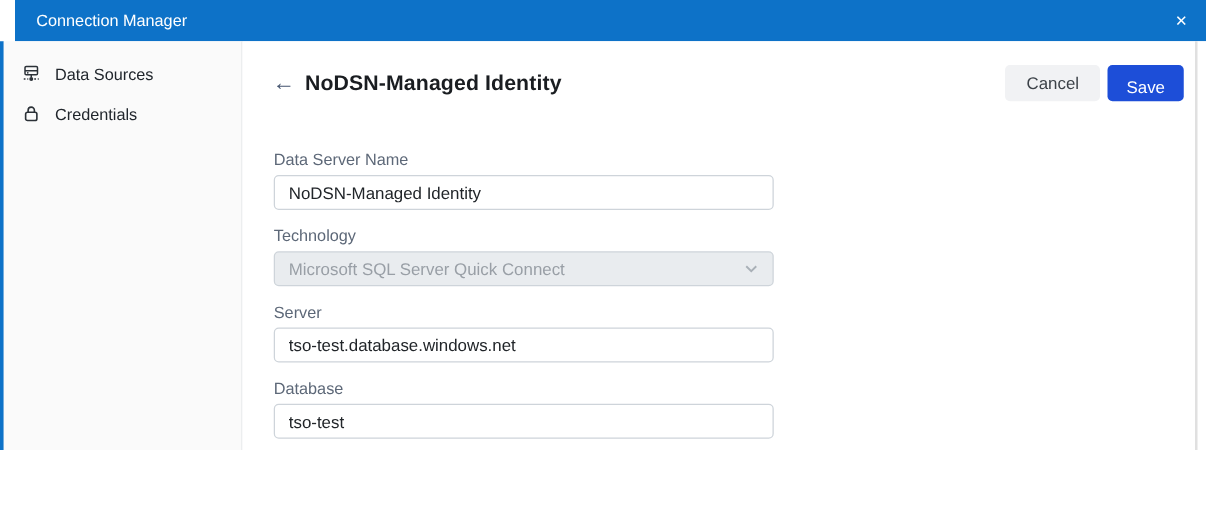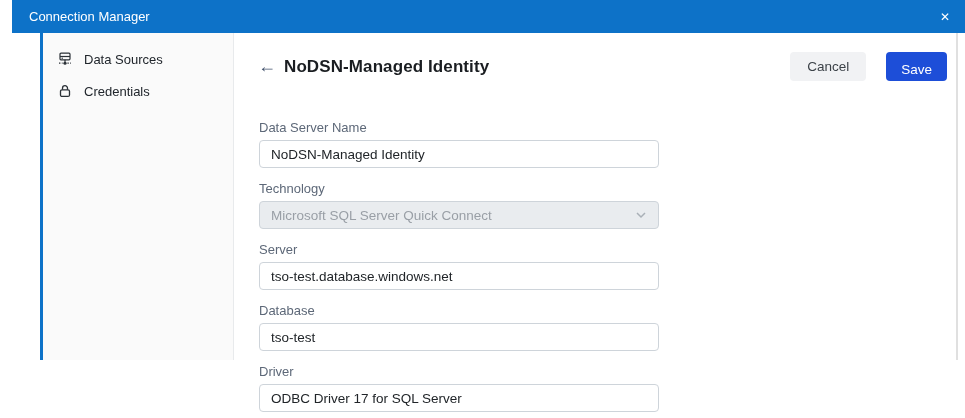--- a/index.html
+++ b/index.html
@@ -12,40 +12,40 @@
 
   
   .titlebar {
     height:33px; background:#0d72c8; display:flex; align-items:center;
     justify-content:space-between; padding:0 15px 0 17px;margin-left:12px;
   }
   .titlebar-title { color:#ffffff; font-size:13px; }
   .titlebar-close { color:#ffffff; font-size:12px; font-weight:700; cursor:pointer; line-height:1; }
 
   
-  .body { display:flex; height:327px;margin-left:40px; }
+  .body { display:flex; height:327px; }
   .left-accent { width:3px; background:#0d72c8; flex:none; }
 
   .sidebar {
     width:191px; flex:none; background:#fafafa;
     border-right:1px solid #e8eaec; padding-top:10px;
   }
   .side-item {
     height:32px; display:flex; align-items:center; gap:11px;
     padding-left:14px; font-size:13px; color:#21262c; cursor:pointer;
   }
   .icon { display:flex; align-items:center; }
   .icon svg { display:block; }
 
   .main { flex:1; padding-top:19px; position:relative; background:#fff; }
 
   .header-row { display:flex; align-items:center; margin:0 9px 0 24px; height:29px; }
   .back { font-size:18px; color:#44546f; margin-right:8px; cursor:pointer; line-height:1; padding-bottom:2px; }
   .page-title { font-size:17px; font-weight:700; color:#1a1d21; letter-spacing:.1px; }
-  .header-actions { margin-left:auto; display:flex; gap:20px; }
+  .header-actions { margin-left:auto; display:flex; gap:6px; }
   .btn {
     height:29px; border:none; border-radius:4px; font-size:13.5px;
     font-family:inherit; cursor:pointer; line-height:1;
   }
   .btn-cancel { background:#f1f2f4; color:#3c4248; padding:0 17px; }
   .btn-save { background:#1d4ed8; color:#ffffff; padding:11px 15px; }
 
   .form { margin:40px 0 0 25px; }
   .group { margin-bottom:14px; }
   .field-label {
@@ -135,23 +135,19 @@
         <div class="group">
           <label class="field-label">Server</label>
           <input class="field-input" type="text" value="tso-test.database.windows.net" style="">
         </div>
 
         <div class="group">
           <label class="field-label">Database</label>
           <input class="field-input" type="text" value="tso-test" style="">
         </div>
 
-        <div class="group">
-          <label class="field-label">Driver</label>
-          <input class="field-input" type="text" value="ODBC Driver 17 for SQL Server" style="">
-        </div>
 
       </form>
     </main>
 
     <div class="scroll-strip"></div>
   </div>
 </div>
 
 </body></html>

